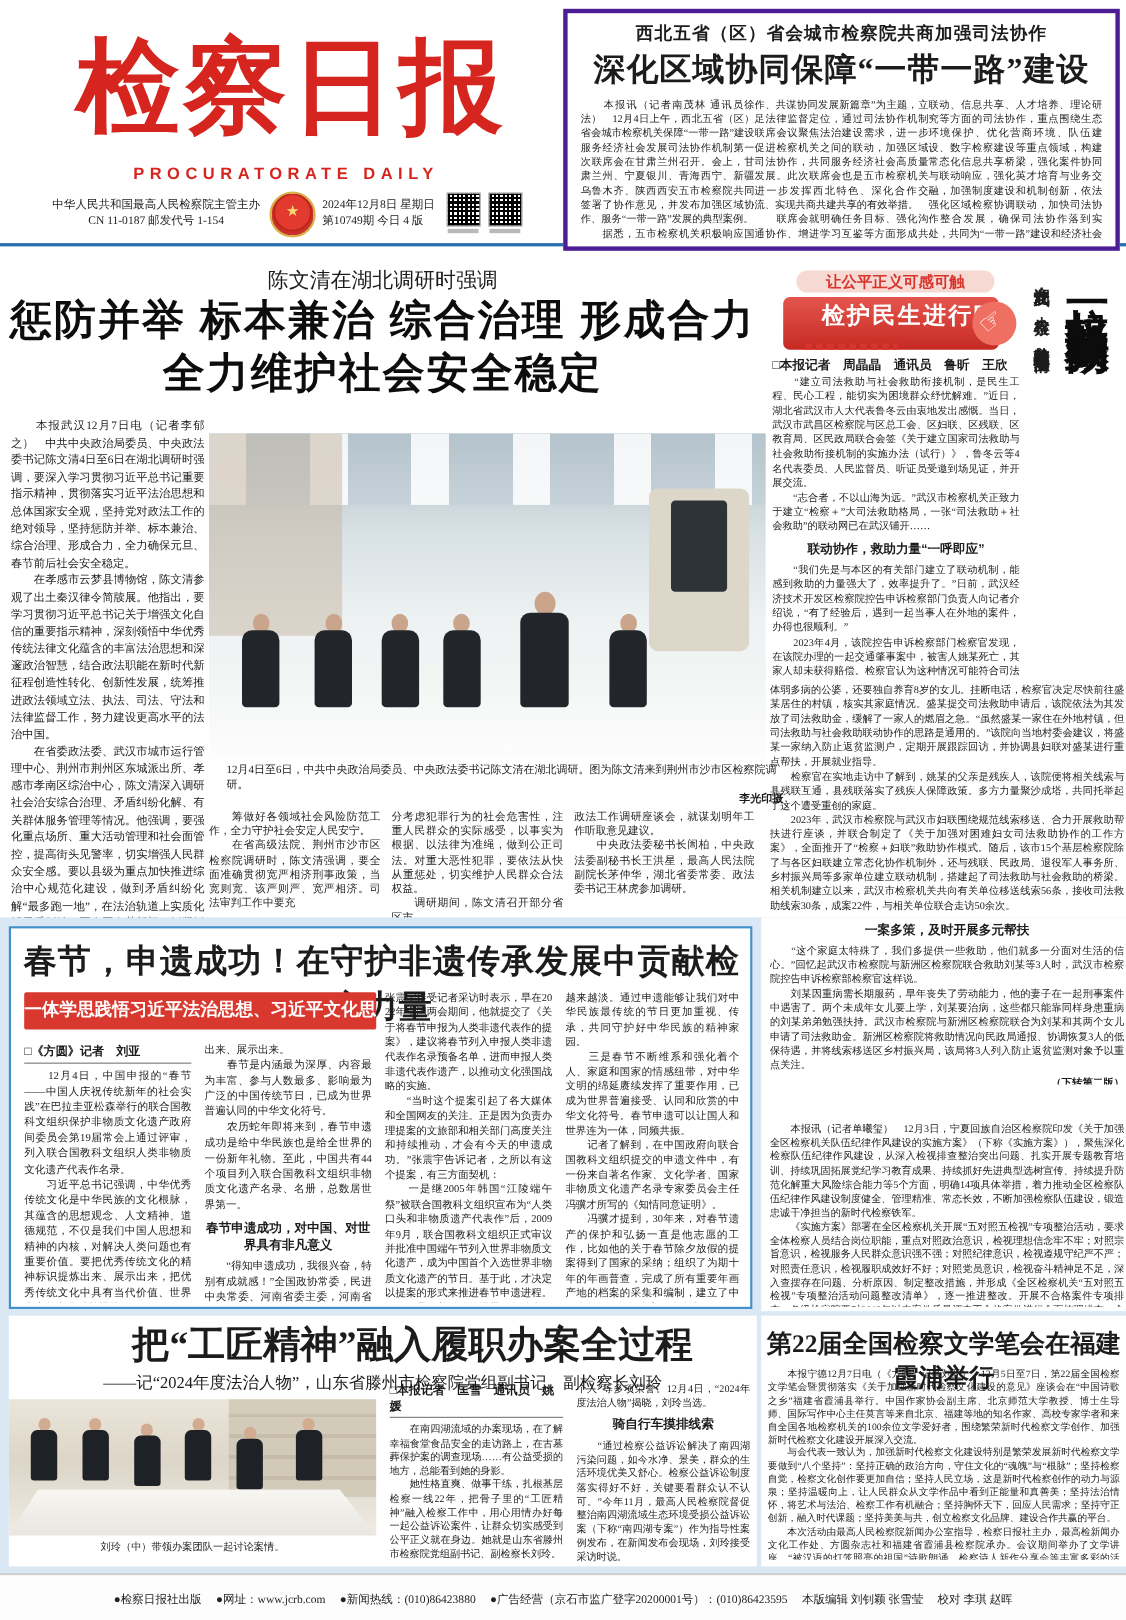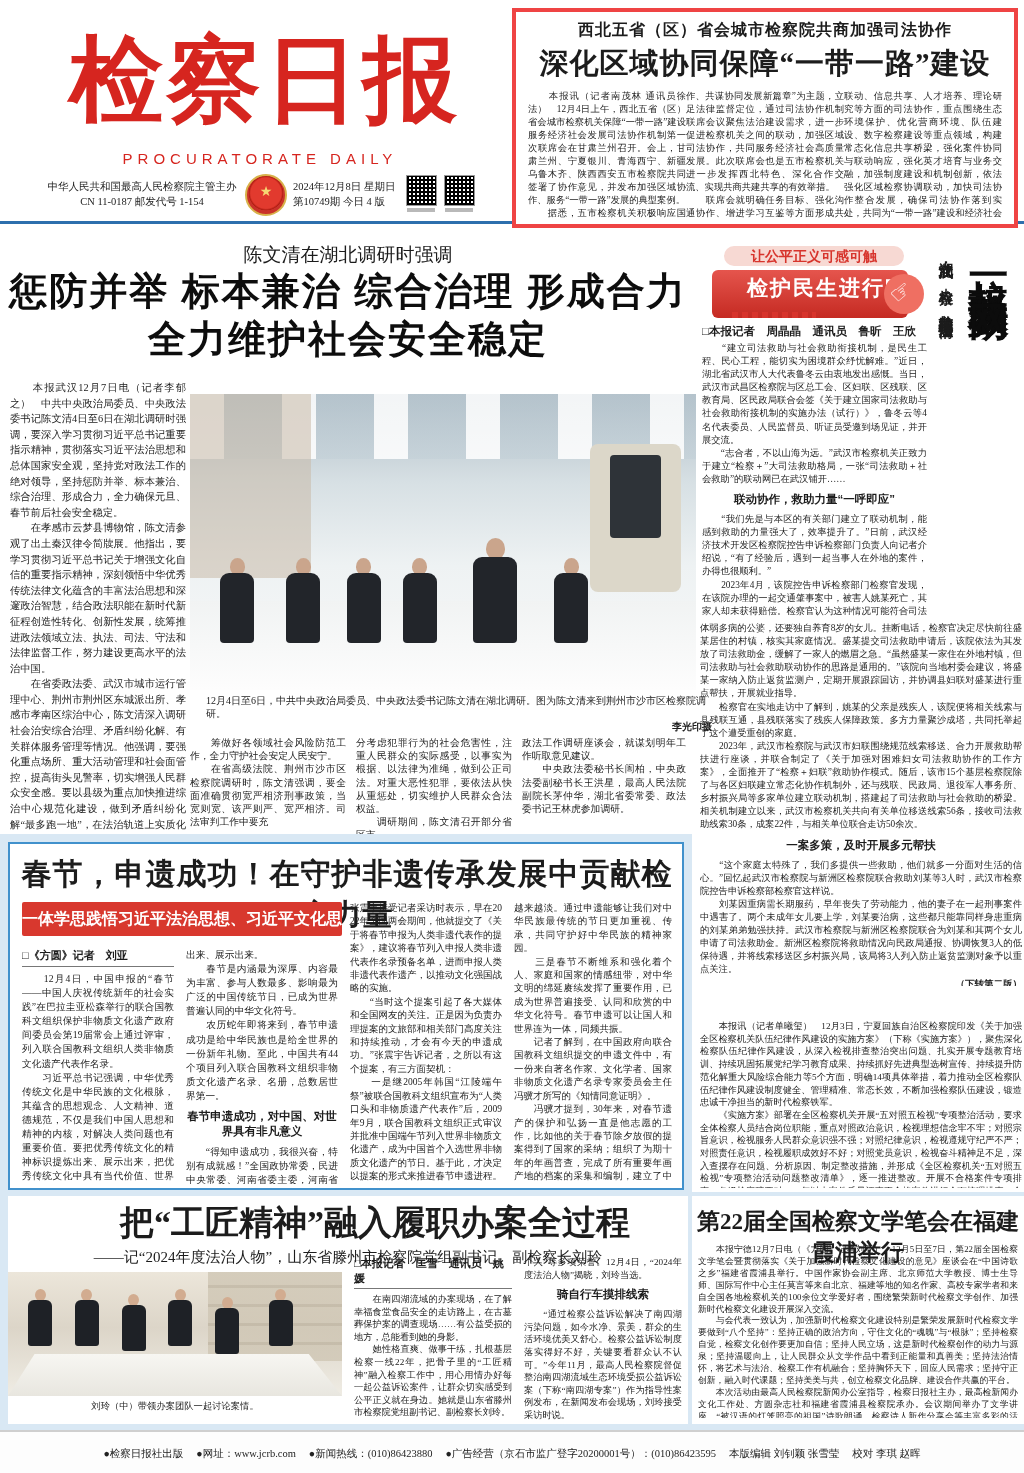--- a/index.html
+++ b/index.html
@@ -10,32 +10,32 @@
   #card-craft{left:8px;top:1196px;width:680px;height:228px;}
   #card-lit{left:692px;top:1196px;width:332px;height:228px;}
   .abs{position:absolute;}
   .ctr{text-align:center;}
   .flow{white-space:pre-wrap;text-align:justify;word-break:break-all;overflow:hidden;}
   .colblock{position:absolute;overflow:hidden;}
   .subhead{font-weight:bold;text-align:center;font-size:11.5px;margin:6px 0;font-family:"Liberation Sans",sans-serif;}
   .jumpline{font-weight:bold;text-align:right;font-size:9.5px;margin-top:2px;}
   
   #m-title{left:28px;top:16px;width:474px;height:128px;font-size:94px;line-height:128px;color:#d6251f;font-weight:900;letter-spacing:4px;text-align:center;}
-  #m-eng{left:92px;top:150px;width:336px;text-align:center;font-size:15px;letter-spacing:5px;color:#d6251f;font-weight:normal;font-family:"Liberation Sans",sans-serif;}
+  #m-eng{left:92px;top:150px;width:336px;text-align:center;font-size:15px;letter-spacing:5px;color:#d6251f;font-weight:bold;font-family:"Liberation Sans",sans-serif;}
   #m-pub{left:44px;top:179px;width:196px;font-size:10.5px;line-height:15px;text-align:center;}
   #m-emblem{left:245px;top:174px;width:38px;height:38px;border-radius:50%;background:radial-gradient(circle at 50% 45%,#e23a2e 54%,#b01d12 60%,#c9322a 62%);border:2px solid #d8b14a;}
   #m-emblem .star{position:absolute;left:0;right:0;top:7px;text-align:center;color:#f6d873;font-size:14px;}
   #m-date{left:293px;top:179px;width:118px;font-size:10.5px;line-height:15px;text-align:left;}
   .qr{width:29px;height:29px;background:repeating-linear-gradient(0deg,#000 0 2px,transparent 2px 4px),repeating-linear-gradient(90deg,#000 0 2px,#fff 2px 4px);border:1px solid #999;}
   #qr1{left:406px;top:175px;} #qr2{left:444px;top:175px;}
   .qrbar{width:28px;height:4px;background:#b9b9b9;}
   #qb1{left:407px;top:208px;} #qb2{left:445px;top:208px;}
   #blue-rule{left:0;top:221px;width:1024px;height:3px;background:#2d6fad;}
   
-  #redbox{left:512px;top:8px;width:506px;height:220px;border:4px solid #ef4444;background:#fff;box-sizing:border-box;z-index:2;}
+  #redbox{left:512px;top:8px;width:506px;height:220px;border:4px solid #4c1d95;background:#fff;box-sizing:border-box;z-index:2;}
   #rb-kicker{left:0;right:0;top:8px;font-size:16px;font-weight:600;letter-spacing:1px;}
   #rb-head{left:0;right:0;top:32px;font-size:29px;font-weight:800;letter-spacing:1px;}
   #rb-cols{left:12px;top:78px;width:474px;height:128px;display:flex;gap:0;}
   #rb-cols .c{flex:1;font-size:9.3px;line-height:13px;}
   
   #ld-kicker{left:8px;top:242px;width:680px;font-size:19px;}
   .ld-h{left:0;width:696px;font-size:38px;font-weight:900;font-family:"Liberation Sans",sans-serif;letter-spacing:2px;color:#0d0d0d;}
   #ld-h1{top:266px;} #ld-h2{top:314px;}
   #ld-col1{left:10px;top:380px;width:176px;height:454px;font-size:10.3px;line-height:15.6px;}
   #photo-main{left:190px;top:394px;width:506px;height:296px;background:linear-gradient(180deg,#aebcc5 0%,#d7e0e4 30%,#eef2f3 58%,#f8f9f9 100%);overflow:hidden;}

